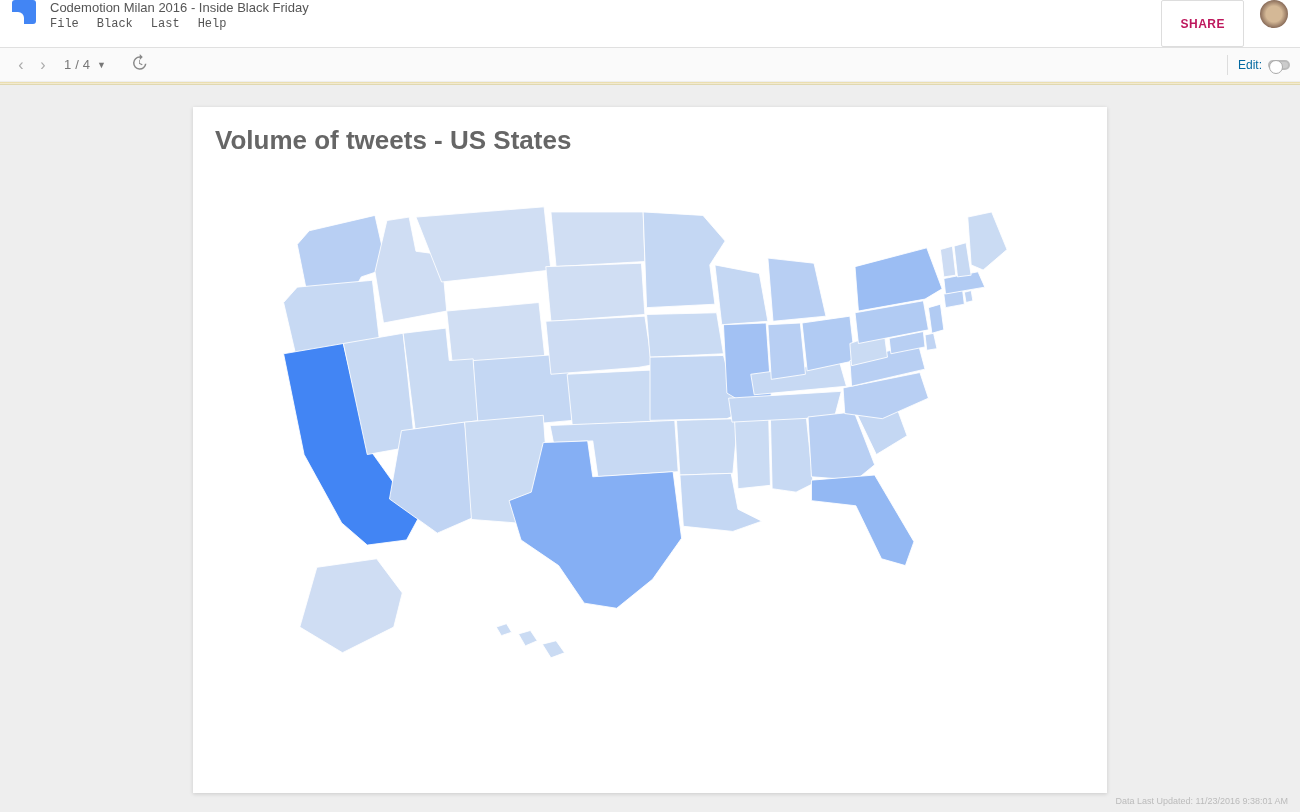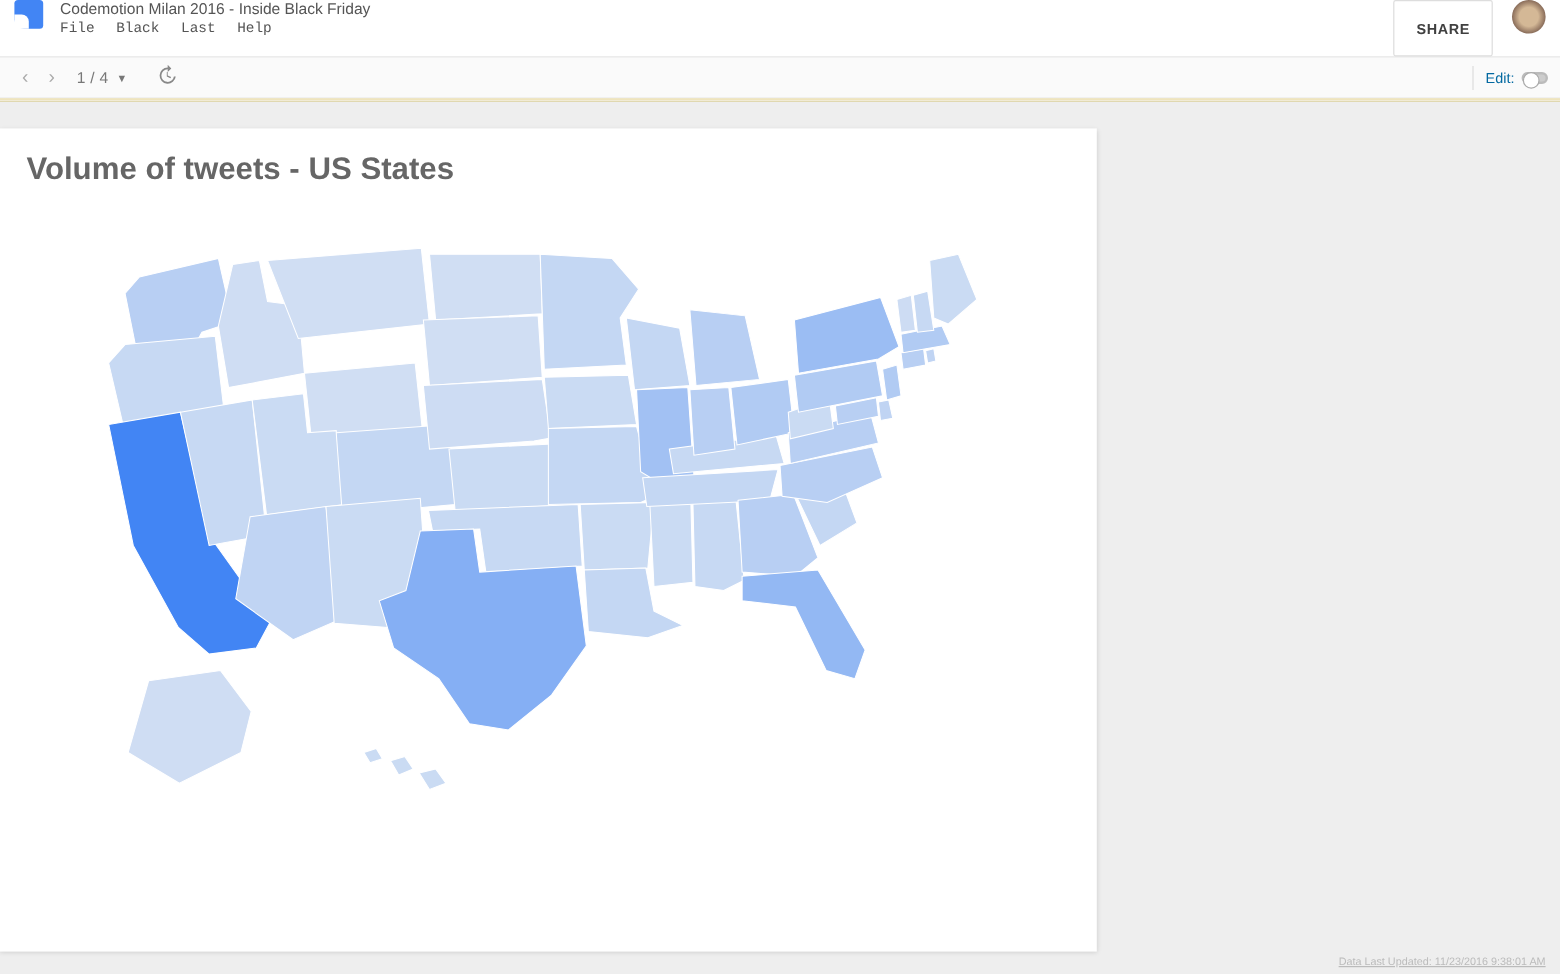--- a/index.html
+++ b/index.html
@@ -5,44 +5,44 @@
   * { box-sizing: border-box; margin: 0; padding: 0; }
   body { font-family: Arial, sans-serif; background: #fff; width: 1300px; height: 812px; overflow: hidden; }
   
   .header { height: 48px; display: flex; padding: 0 12px; border-bottom: 1px solid #e0e0e0; }
   .logo { width: 24px; height: 24px; background: #4285f4; border-radius: 3px 3px 3px 8px; margin-right: 14px; position: relative; }
   .logo::after { content:''; position:absolute; bottom:0; left:0; width:12px; height:12px; background:#fff; border-radius: 0 6px 0 0; }
   .doc-info { flex: 1; }
   .doc-title { font-size: 13px; color: #555; margin-bottom: 2px; }
   .menubar { display: flex; gap: 18px; font-size: 12px; color: #555; font-family: Liberation Mono, monospace; }
   .menubar span { cursor: pointer; }
-  .share-btn { background: #fff; border: 1px solid #ddd; border-radius: 2px; padding: 8px 18px; font-size: 12px; font-weight: bold; color: #404040; cursor: pointer; letter-spacing: 0.5px; }
+  .share-btn { background: #fff; border: 1px solid #ddd; border-radius: 2px; padding: 8px 18px; font-size: 12px; font-weight: bold; color: #be185d; cursor: pointer; letter-spacing: 0.5px; }
   .avatar { width: 28px; height: 28px; border-radius: 50%; background: radial-gradient(#d4b896 40%, #8a6d5a 70%); margin-left: 16px; }
   
   .toolbar { height: 34px; background: #fafafa; border-bottom: 1px solid #eee; display: flex; align-items: center; padding: 0 10px; font-size: 13px; color: #777; }
   .nav-arrow { width: 22px; text-align: center; cursor: pointer; color: #aaa; font-size: 16px; }
   .paginator { display: flex; align-items: center; gap: 4px; margin: 0 10px; }
   .caret-down { font-size: 9px; margin-left: 3px; }
   .history-icon { margin-left: 14px; cursor: pointer; }
   .history-icon svg { width:18px; height:18px; fill:#888; }
   .toolbar-spacer { flex: 1; }
   .edit-label { font-size: 12px; color: #0369a1; margin-right: 6px; }
   .toggle { width: 22px; height: 10px; background: #ccc; border-radius: 6px; position: relative; border: 2px solid #bbb; }
   .toggle::after { content:''; position:absolute; left:-1px; top:-2px; width:12px; height:12px; background:#fff; border:1px solid #aaa; border-radius:50%; }
   .sep { width:1px; height:20px; background:#ddd; margin: 0 10px; }
   
   .golden-bar { height: 3px; background: linear-gradient(#e8d9a0, #f5f0e0); border-bottom:1px solid #e0d8b0; }
   
-  .canvas-area { background: #eeeeee; height: calc(812px - 48px - 34px - 3px); display:flex; padding-top: 22px; position:relative; }
+  .canvas-area { background: #eeeeee; height: calc(812px - 48px - 34px - 3px); display:flex; justify-content:center; padding-top: 22px; position:relative; }
   .report-card { width: 914px; height: 686px; background: #fff; box-shadow: 0 1px 4px rgba(0,0,0,.15); padding: 18px 22px; }
   .report-title { font-size: 26px; font-weight: bold; color: #666; }
   .map-wrap { width:100%; height:600px; display:flex; align-items:center; justify-content:center; }
   .map-wrap svg { width: 820px; }
   .state { stroke: #fff; stroke-width: 1; }
-  .footer-note { position:absolute; right:12px; bottom:6px; font-size:9px; color:#bbb;text-decoration:underline; }
+  .footer-note { position:absolute; right:12px; bottom:6px; font-size:9px; color:#bbb; }
 </style>
 </head>
 <body>
 
 <div class="header">
   <div class="logo"></div>
   <div class="doc-info">
     <div class="doc-title">Codemotion Milan 2016 - Inside Black Friday</div>
     <div class="menubar">
       <span>File</span>

